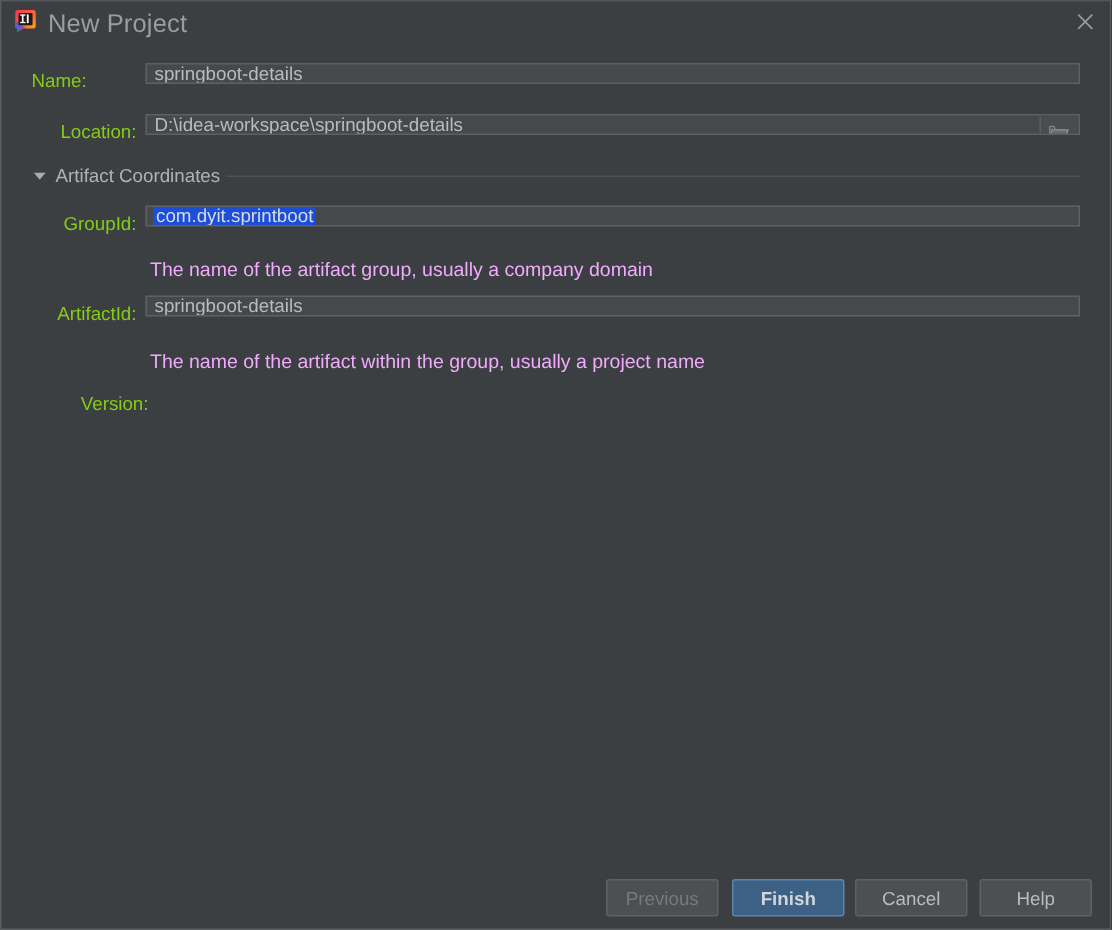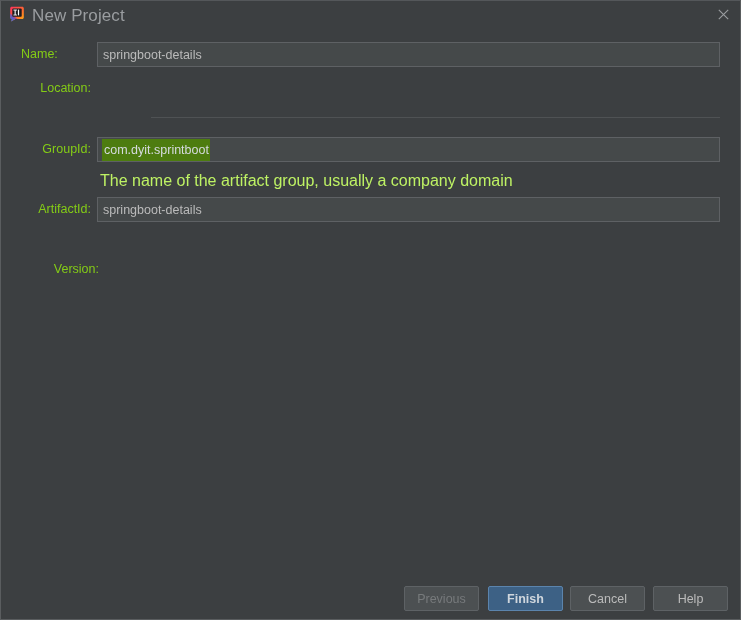--- a/index.html
+++ b/index.html
@@ -65,47 +65,47 @@
   .label {
     position: absolute;
     font-size: 12.5px;
     color: #84cc16;
     text-align: right;
     white-space: nowrap;
   }
   .field {
     position: absolute;
     box-sizing: border-box;
-    height: 25px;
+    height: 14px;
     background: #45494a;
     border: 1px solid #5e6164;
     display: flex;
     align-items: center;
     padding: 0 5px;
     font-size: 12.5px;
     color: #bbbbbb;
     overflow: hidden;
     white-space: nowrap;
     cursor: text;
   }
   .field .value {
     display: inline-block;
     line-height: 20px;
   }
   .field .value.selected {
-    background: #4d7c0f;
+    background: #1d4ed8;
     color: #d6dbe0;
     padding: 1px 1px 1px 2px;
     margin-left: -1px;
   }
 
   .hint {
     position: absolute;
-    font-size: 16px;
-    color: #bef264;
+    font-size: 13px;
+    color: #f0abfc;
     white-space: nowrap;
   }
 
   
   #location-browse {
     position: absolute;
     right: 1px;
     top: 1px;
     width: 24px;
     height: 20px;
@@ -220,33 +220,51 @@
       </svg>
     </span>
   </div>
 
   <span class="label" style="left:20px; top:46px; width:70px; text-align:left;">Name:</span>
   <div class="field" style="left:96px; top:41px; width:623px;">
     <span class="value">springboot-details</span>
   </div>
 
   <span class="label" style="left:20px; top:80px; width:70px; text-align:right;">Location:</span>
-
+  <div class="field" style="left:96px; top:75px; width:623px; padding-right:28px;">
+    <span class="value">D:\idea-workspace\springboot-details</span>
+    <span id="location-browse">
+      <svg width="14" height="12" viewBox="0 0 14 12">
+        <path d="M0.8 2.2 L0.8 10 L11.4 10 L12.9 4.6 L4.6 4.6 L3.7 2.2 Z" fill="#585b5d" stroke="#7e8184" stroke-width="0.9" stroke-linejoin="round"></path>
+        <path d="M0.8 10 L2.4 4.6 L12.9 4.6 L11.4 10 Z" fill="#6a6d70" stroke="#8a8d90" stroke-width="0.9" stroke-linejoin="round"></path>
+      </svg>
+    </span>
+  </div>
+
+  <div id="section-header">
+    <span id="section-caret">
+      <svg width="9" height="7" viewBox="0 0 9 7">
+        <path d="M0.6 1.2 L8.4 1.2 L4.5 5.9 Z" fill="#a9acaf"></path>
+      </svg>
+    </span>
+    <span id="section-title">Artifact Coordinates</span>
+  </div>
   <div id="section-rule"></div>
 
   <span class="label" style="left:20px; top:141px; width:70px;">GroupId:</span>
   <div class="field" style="left:96px; top:136px; width:623px;">
     <span class="value selected">com.dyit.sprintboot</span>
   </div>
   <span class="hint" style="left:99px; top:171px;">The name of the artifact group, usually a company domain</span>
 
   <span class="label" style="left:20px; top:201px; width:70px;">ArtifactId:</span>
   <div class="field" style="left:96px; top:196px; width:623px;">
     <span class="value">springboot-details</span>
   </div>
+  <span class="hint" style="left:99px; top:232px;">The name of the artifact within the group, usually a project name</span>
 
   <span class="label" style="left:28px; top:261px; width:70px;">Version:</span>
 
   <div id="button-bar">
     <button class="btn primary" style="left:487px; width:75px;">Finish</button>
     <button class="btn disabled" style="left:403px; width:75px;">Previous</button>
     <button class="btn" style="left:569px; width:75px;">Cancel</button>
     <button class="btn" style="left:652px; width:75px;">Help</button>
   </div>
 

